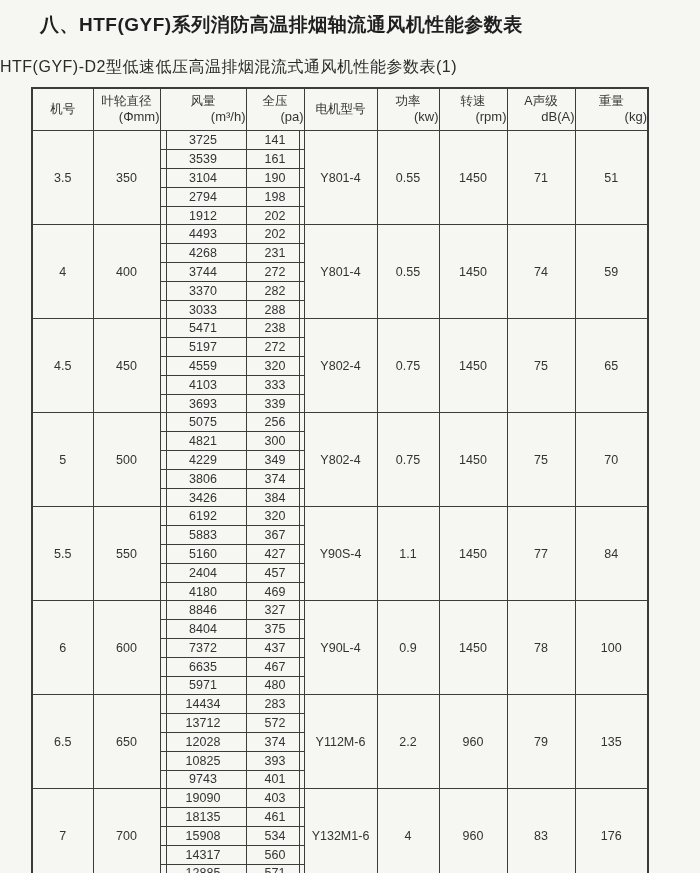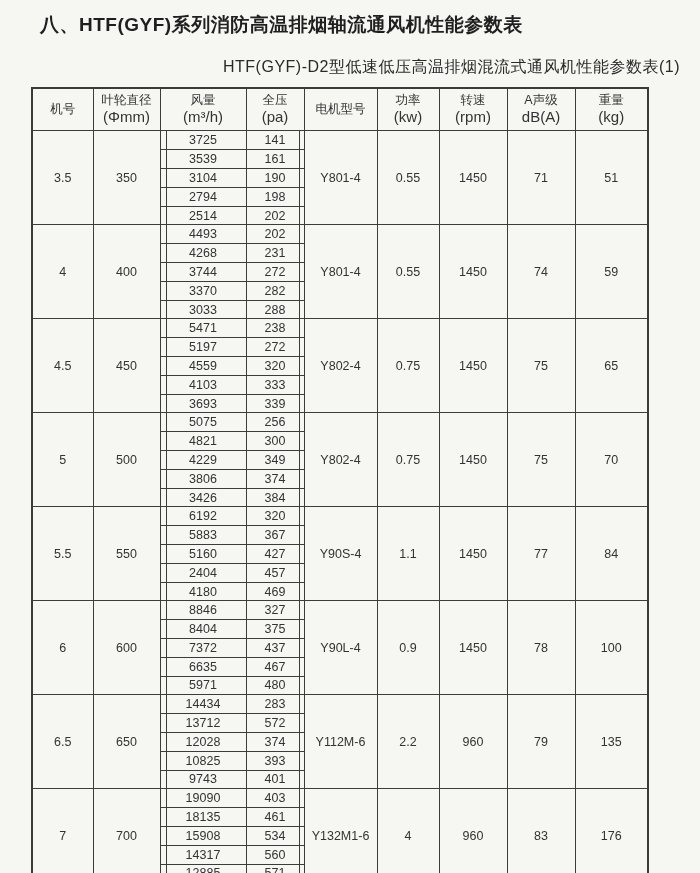--- a/index.html
+++ b/index.html
@@ -25,21 +25,21 @@
     color: #1f1f1f;
     margin: 0;
     padding: 14px 0 0 40px;
     letter-spacing: 0.5px;
     line-height: 1.2;
   }
   .doc-subtitle {
     font-size: 16px;
     font-weight: normal;
     color: #2a2a2a;
-    text-align: right;
+    text-align: left;
     margin: 0;
     padding: 20px 0 11px 0;
     letter-spacing: 0.5px;
     line-height: 1.2;
   }
   table.spec-table {
     border-collapse: collapse;
     table-layout: fixed;
     width: 616px;
     margin: 0 auto;
@@ -63,21 +63,22 @@
     height: 18.8px;
   }
   .spec-table th {
     font-size: 12.5px;
     line-height: 1.25;
   }
   .spec-table td {
     font-size: 12.5px;
   }
   th .h-unit {
-    font-size: 15px;
+    font-size: 13px;
+    text-align: right;
   }
   
   td.cell-airflow {
     box-shadow: inset 5px 0 0 #f6f6f3, inset 6px 0 0 #3c3c3c;
   }
   td.cell-pressure {
     box-shadow: inset -4px 0 0 #f6f6f3, inset -5px 0 0 #3c3c3c;
     margin-top: 32px;
   }
 </style>
@@ -156,21 +157,21 @@
         </tr>
         <tr>
           <td class="cell-airflow">3104</td>
           <td class="cell-pressure">190</td>
         </tr>
         <tr>
           <td class="cell-airflow">2794</td>
           <td class="cell-pressure">198</td>
         </tr>
         <tr>
-          <td class="cell-airflow">2514</td>
+          <td class="cell-airflow">1912</td>
           <td class="cell-pressure">202</td>
         </tr>
         <tr>
           <td class="cell-model-no" rowspan="5">4</td>
           <td class="cell-diameter" rowspan="5">400</td>
           <td class="cell-airflow">4493</td>
           <td class="cell-pressure">202</td>
           <td class="cell-motor" rowspan="5">Y801-4</td>
           <td class="cell-power" rowspan="5">0.55</td>
           <td class="cell-speed" rowspan="5">1450</td>

